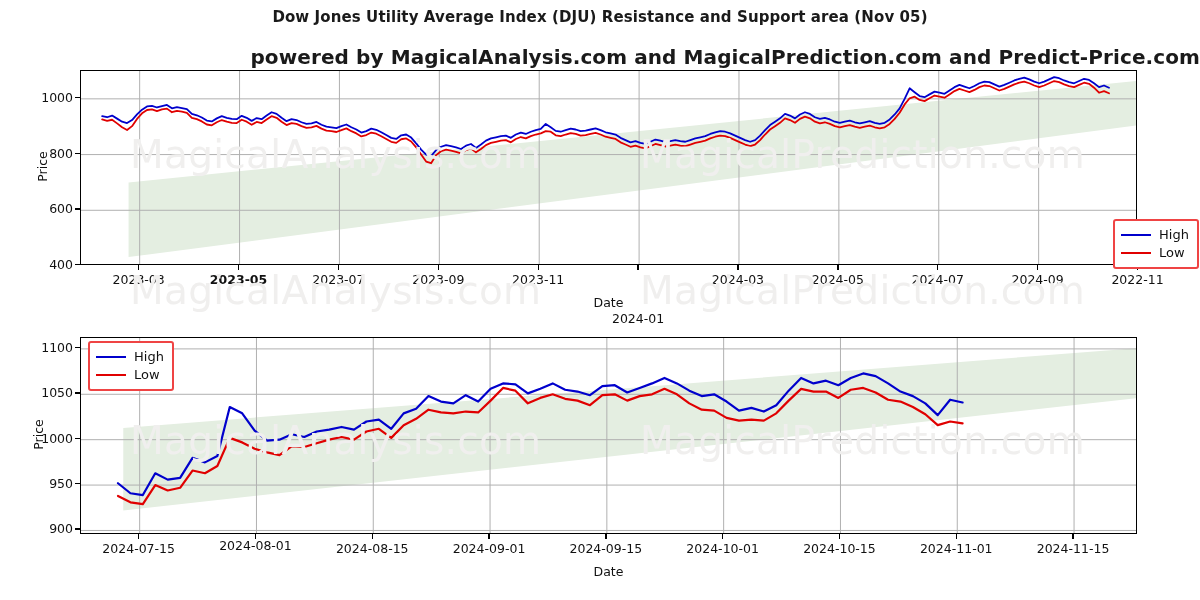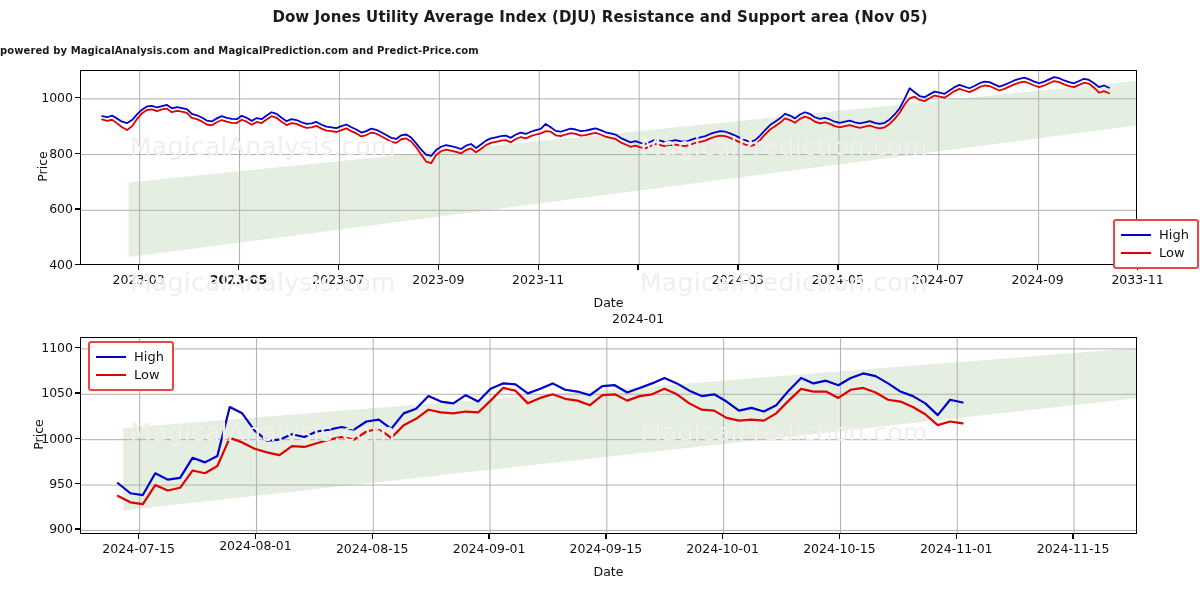--- a/index.html
+++ b/index.html
@@ -3,22 +3,22 @@
 <meta charset="utf-8">
 <style>
   html,body{margin:0;padding:0;background:#ffffff;}
   body{width:1200px;height:600px;font-family:"DejaVu Sans",sans-serif;color:#000;overflow:hidden;}
   #root{position:relative;width:956px;height:600px;}
   .title{
     position:absolute;left:0;top:8px;width:1200px;text-align:center;
     font-size:15px;font-weight:600;color:#1a1a1a;letter-spacing:.1px;
   }
   .subtitle{
-    position:absolute;left:0;top:45px;width:1200px;text-align:left;
-    font-size:10px;font-weight:600;color:#1a1a1a;letter-spacing:.1px;
+    position:absolute;left:0;top:45px;width:1200px;text-align:right;
+    font-size:20px;font-weight:600;color:#1a1a1a;letter-spacing:.1px;
   }
   .panel{position:absolute;}
   .plotbox{position:absolute;border:1.3px solid #000;background:#fff;box-sizing:border-box;overflow:hidden;}
   .svgfull{position:absolute;left:0;top:0;}
   .ylabel{
     position:absolute;font-size:12.5px;color:#111;
     transform:rotate(-90deg);transform-origin:50% 50%;white-space:nowrap;
   }
   .xlabel{position:absolute;font-size:12.5px;color:#111;text-align:center;white-space:nowrap;}
   .ytick{position:absolute;font-size:12.5px;color:#111;text-align:right;white-space:nowrap;}
@@ -26,21 +26,21 @@
   .legend{
     position:absolute;background:#fff;border:2px solid #ef4444;border-radius:3px;
     padding:5px 8px 5px 6px;box-sizing:border-box;
   }
   .legrow{display:flex;align-items:center;height:18px;}
   .legline{width:30px;height:0;border-top:2.4px solid #000;margin-right:8px;}
   .legline.high{border-color:#0000cc;}
   .legline.low{border-color:#e00000;}
   .legtext{font-size:13px;color:#111;line-height:18px;}
   .wm{
-    position:absolute;font-size:25px;color:#f0efee;white-space:nowrap;
+    position:absolute;font-size:39px;color:#f0efee;white-space:nowrap;
     font-family:"DejaVu Sans",sans-serif;letter-spacing:.3px;pointer-events:none;
   }
 </style>
 </head>
 <body>
 
 <div id="root">
 
   <div class="title">Dow Jones Utility Average Index (DJU) Resistance and Support area (Nov 05)</div>
   <div class="subtitle">powered by MagicalAnalysis.com and MagicalPrediction.com and Predict-Price.com</div>
@@ -94,21 +94,21 @@
         <div class="xtick" style="left: 578.096px; top: 272px; width: 120px; margin-top: 39px;">2024-01</div>
         <div class="xtick" style="left: 637.496px; top: 265px; width: 1.3px; height: 5px; background: rgb(0, 0, 0);"></div>
         <div class="xtick" style="left: 677.982px; top: 272px; width: 120px;">2024-03</div>
         <div class="xtick" style="left: 737.382px; top: 265px; width: 1.3px; height: 5px; background: rgb(0, 0, 0);"></div>
         <div class="xtick" style="left: 777.869px; top: 272px; width: 120px;">2024-05</div>
         <div class="xtick" style="left: 837.269px; top: 265px; width: 1.3px; height: 5px; background: rgb(0, 0, 0);"></div>
         <div class="xtick" style="left: 877.755px; top: 272px; width: 120px;">2024-07</div>
         <div class="xtick" style="left: 937.155px; top: 265px; width: 1.3px; height: 5px; background: rgb(0, 0, 0);"></div>
         <div class="xtick" style="left: 977.642px; top: 272px; width: 120px;">2024-09</div>
         <div class="xtick" style="left: 1037.04px; top: 265px; width: 1.3px; height: 5px; background: rgb(0, 0, 0);"></div>
-        <div class="xtick" style="left: 1077.53px; top: 272px; width: 120px;">2033-11</div>
+        <div class="xtick" style="left: 1077.53px; top: 272px; width: 120px;">2022-11</div>
         <div class="xtick" style="left: 1136.93px; top: 265px; width: 1.3px; height: 5px; background: rgb(0, 0, 0);"></div>
       </div>
     <div class="legend" id="ov-legend" style="left: 1113px; top: 219px;">
       <div class="legrow">
         <span class="legline high"></span>
         <span class="legtext">High</span>
       </div>
       <div class="legrow">
         <span class="legline low"></span>
         <span class="legtext">Low</span>

